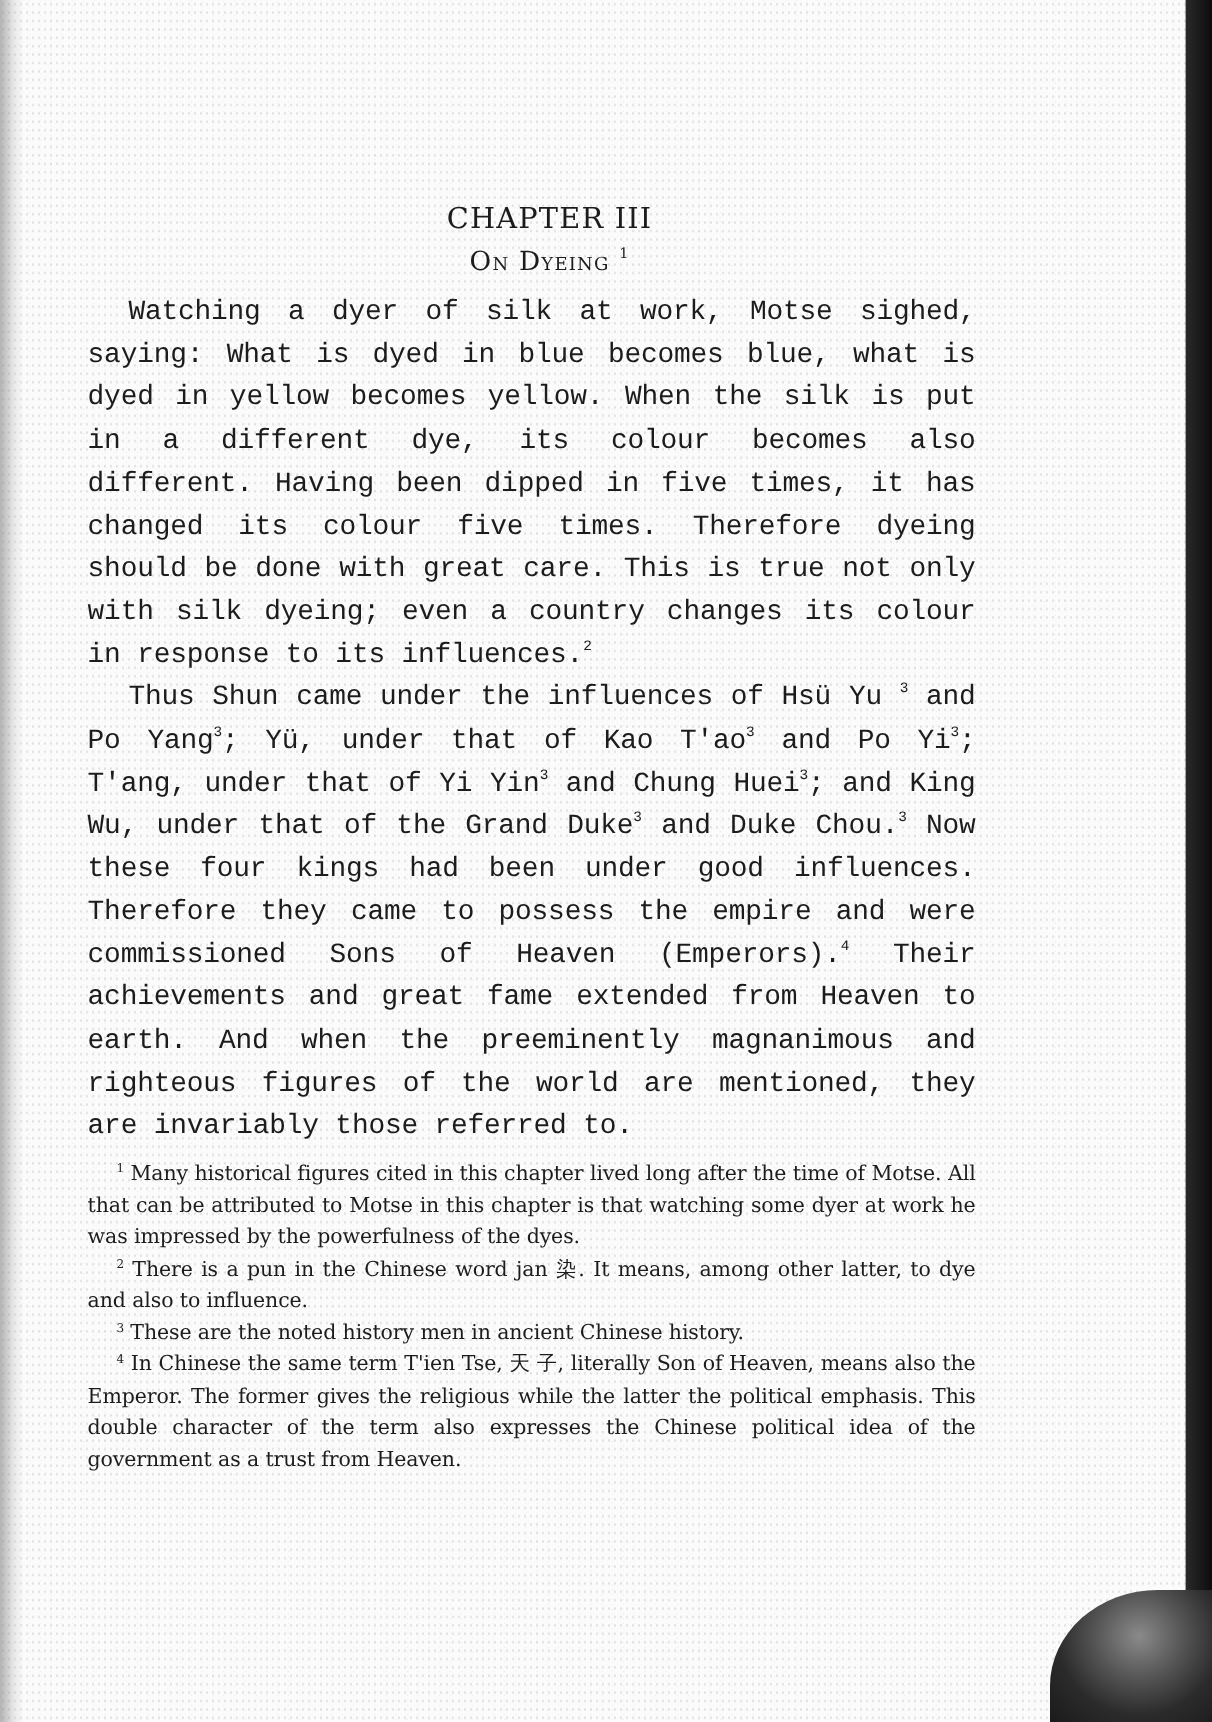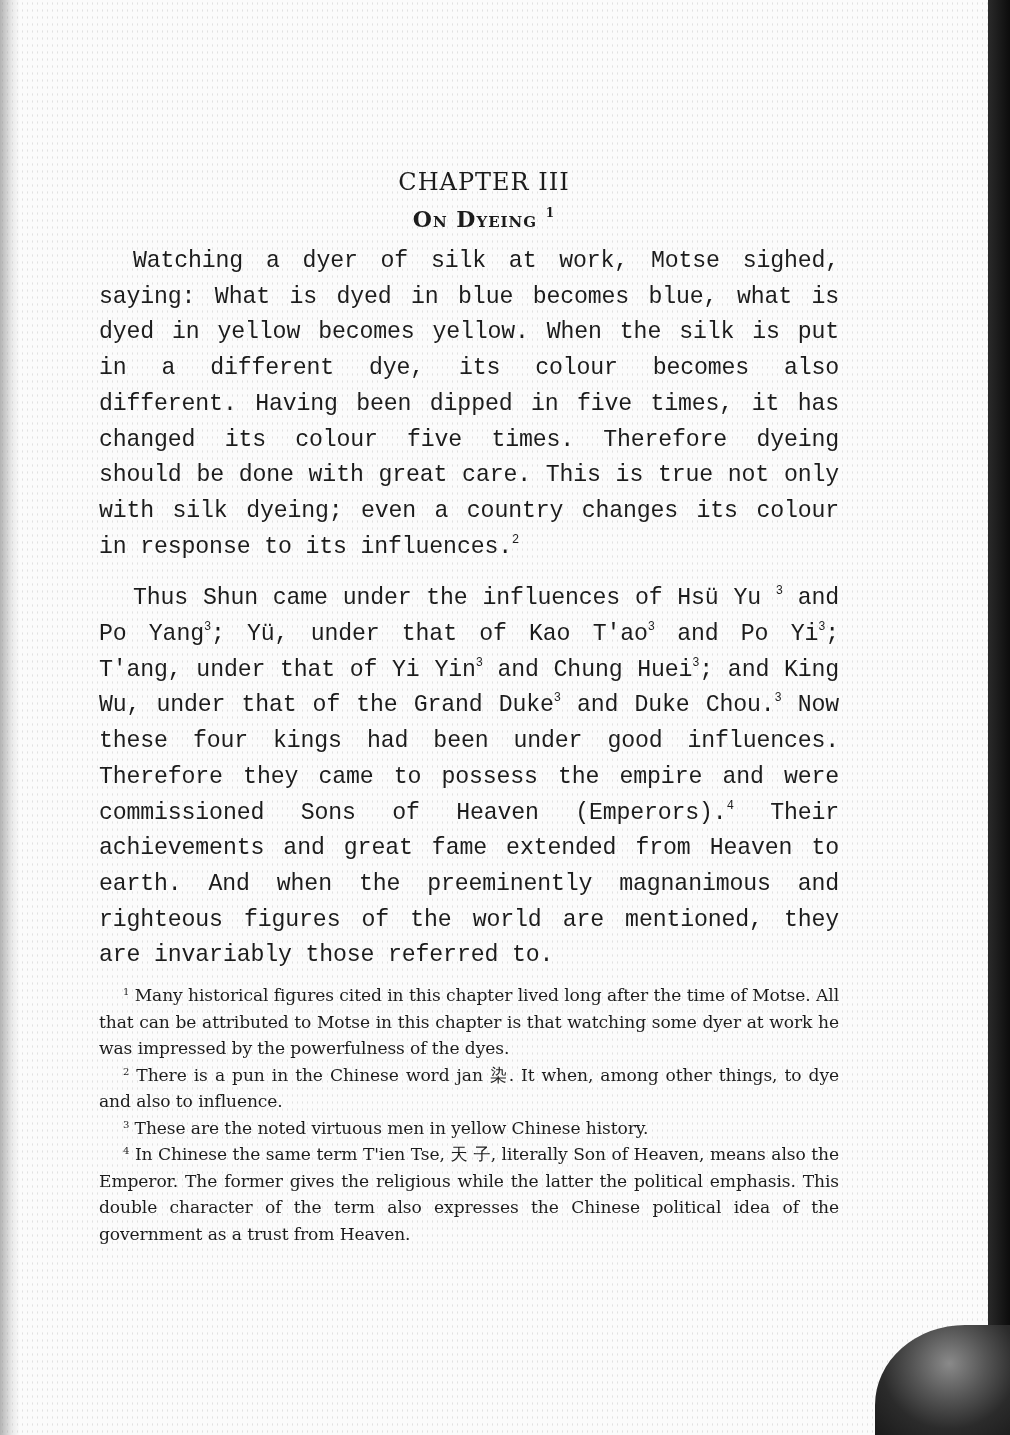--- a/index.html
+++ b/index.html
@@ -25,35 +25,35 @@
   .right-binding {
     position: absolute; right: 0; top: 0; width: 22px; height: 1435px;
     background: linear-gradient(to right, #2a2a2a, #0c0c0c);
   }
   .thumb {
     position: absolute; right: 0; bottom: 0; width: 135px; height: 110px;
     background: radial-gradient(ellipse at 55% 35%, #8a8a8a 0%, #555 35%, #2b2b2b 65%, #1a1a1a 100%);
     border-top-left-radius: 90px 80px;
   }
   .content {
-    position: absolute; left: 99px; top: 168px; width: 740px;
+    position: absolute; left: 73px; top: 168px; width: 740px;
   }
   .chapter-title {
     text-align: center; font-size: 24px; letter-spacing: 1px;
     margin: 0 0 10px 0; padding-left: 30px; font-weight: normal;
   }
   .section-title {
     text-align: center; font-size: 22px; font-variant: small-caps;
-    letter-spacing: 1px; margin: 0 0 12px 0; padding-left: 30px; font-weight: bold;
+    letter-spacing: 1px; margin: 0 0 12px 0; padding-left: 30px; font-weight: normal;
   }
   .para {
     font-size: 23.2px; line-height: 35.7px; text-align: justify;
     margin: 0; text-indent: 34px; letter-spacing: -0.15px; font-family: Liberation Mono, monospace;
   }
-  .para + .para { margin-top: 16px; }
+  .para + .para { margin-top: 0; }
   sup { font-size: 12px; vertical-align: 10px; line-height: 0; }
   .footnotes { margin-top: 8px; }
   .fn {
     font-size: 17.1px; line-height: 26.5px; text-align: justify;
     text-indent: 24px; margin: 0; letter-spacing: -0.1px;
   }
   .fn sup { font-size: 10px; vertical-align: 6px; }
 </style>
 </head>
 <body>
@@ -69,17 +69,17 @@
     <span>On Dyeing</span>
     <sup>1</sup>
   </h2>
 
   <div id="body-paras">
       <p class="para"><span>Watching a dyer of silk at work, Motse sighed, saying: What is dyed in blue becomes blue, what is dyed in yellow becomes yellow.  When the silk is put in a different dye, its colour becomes also different.  Having been dipped in five times, it has changed its colour five times.  Therefore dyeing should be done with great care.  This is true not only with silk dyeing; even a country changes its colour in response to its influences.</span><sup>2</sup></p>
       <p class="para"><span>Thus Shun came under the influences of Hsü Yu </span><sup>3</sup><span> and Po Yang</span><sup>3</sup><span>; Yü, under that of Kao T'ao</span><sup>3</sup><span> and Po Yi</span><sup>3</sup><span>; T'ang, under that of Yi Yin</span><sup>3</sup><span> and Chung Huei</span><sup>3</sup><span>; and King Wu, under that of the Grand Duke</span><sup>3</sup><span> and Duke Chou.</span><sup>3</sup><span> Now these four kings had been under good influences.  Therefore they came to possess the empire and were commissioned Sons of Heaven (Emperors).</span><sup>4</sup><span>  Their achievements and great fame extended from Heaven to earth.  And when the preeminently magnanimous and righteous figures of the world are mentioned, they are invariably those referred to.</span></p>
     </div>
   <div id="footnotes" class="footnotes">
       <p class="fn"><sup>1</sup><span> Many historical figures cited in this chapter lived long after the time of Motse.  All that can be attributed to Motse in this chapter is that watching some dyer at work he was impressed by the powerfulness of the dyes.</span></p>
-      <p class="fn"><sup>2</sup><span> There is a pun in the Chinese word jan 染.  It when, among other things, to dye and also to influence.</span></p>
-      <p class="fn"><sup>3</sup><span> These are the noted virtuous men in yellow Chinese history.</span></p>
+      <p class="fn"><sup>2</sup><span> There is a pun in the Chinese word jan 染.  It means, among other latter, to dye and also to influence.</span></p>
+      <p class="fn"><sup>3</sup><span> These are the noted history men in ancient Chinese history.</span></p>
       <p class="fn"><sup>4</sup><span> In Chinese the same term T'ien Tse, 天 子, literally Son of Heaven, means also the Emperor.  The former gives the religious while the latter the political emphasis.  This double character of the term also expresses the Chinese political idea of the government as a trust from Heaven.</span></p>
     </div>
 </div>
 
 </body></html>

